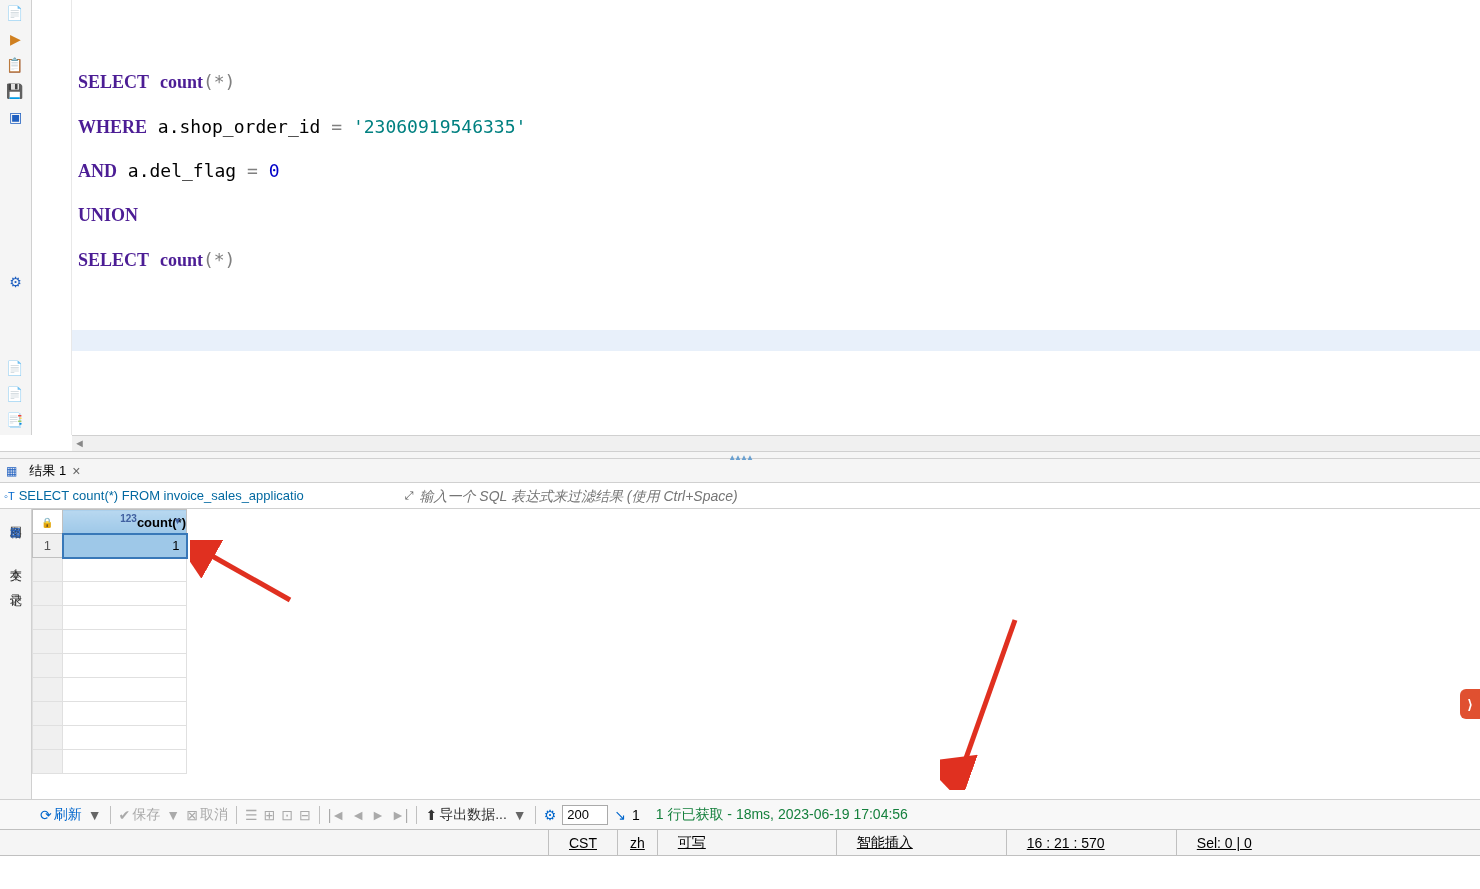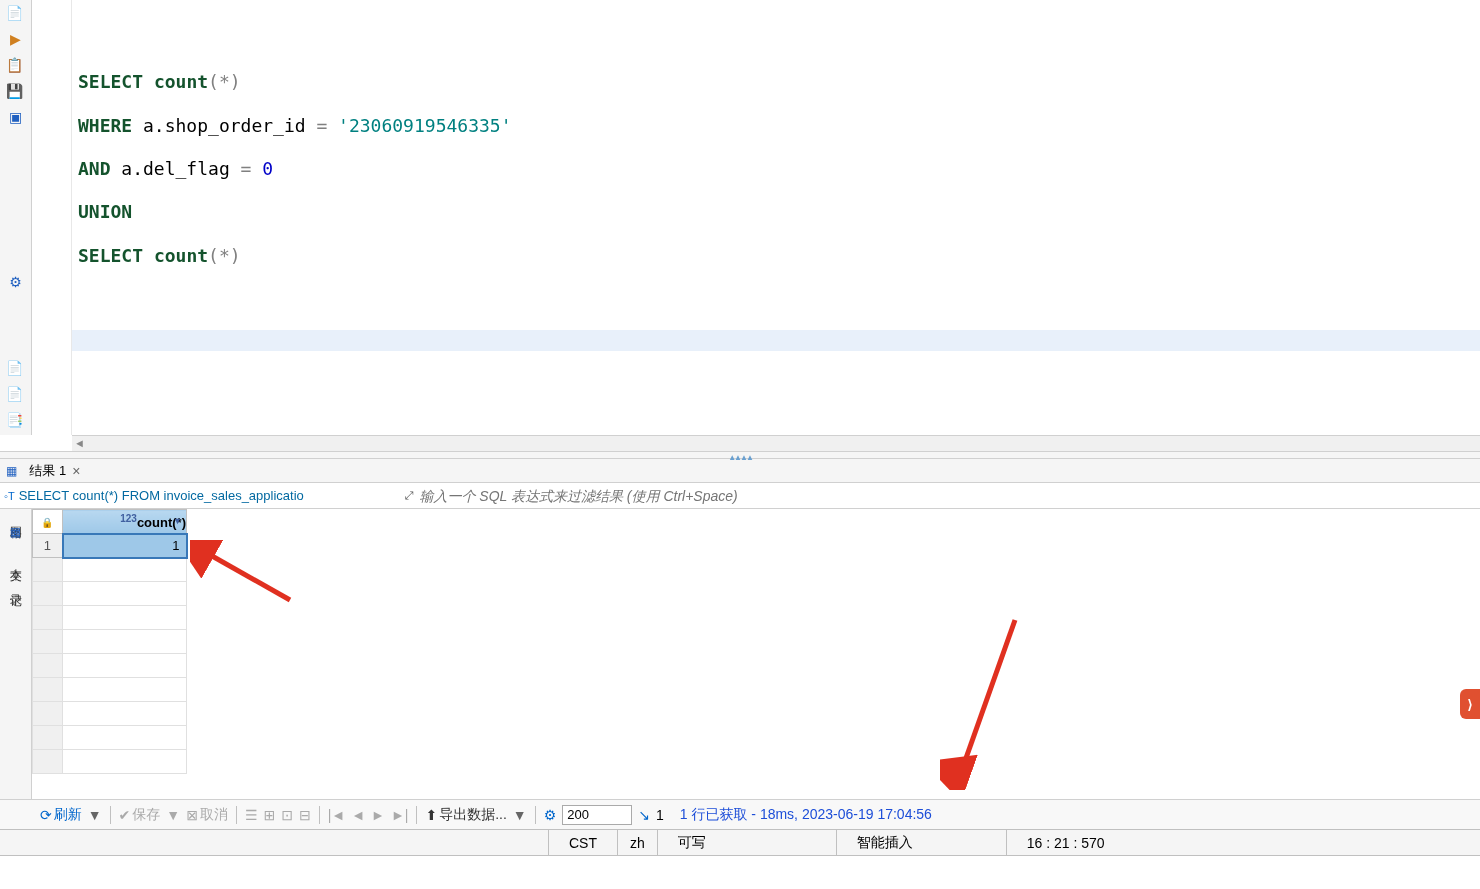--- a/index.html
+++ b/index.html
@@ -2,21 +2,21 @@
 <html><head>
 <meta charset="utf-8">
 <style>
 * { margin: 0; padding: 0; box-sizing: border-box; }
 body { font-family: "Segoe UI", Tahoma, sans-serif; font-size: 13px; background: #fff; width: 1480px; height: 889px; overflow: hidden; position: relative; }
 .app { display: flex; height: 435px; }
 .leftbar { width: 32px; background: #f5f5f5; border-right: 1px solid #d0d0d0; display: flex; flex-direction: column; align-items: center; padding-top: 4px; gap: 8px; }
 .leftbar .ico { width: 18px; height: 18px; display: flex; align-items: center; justify-content: center; font-size: 14px; cursor: pointer; }
 .gutter { width: 40px; background: #fff; border-right: 1px solid #e8e8e8; }
 .editor { flex: 1; padding: 6px 0 0 6px; font-family: Consolas, monospace; font-size: 18px; line-height: 21.7px; white-space: pre; overflow: hidden; position: relative; }
-.kw { color: #14532d; font-weight: bold; }
+.kw { color: #4c1d95; font-weight: bold; font-family: Liberation Serif, serif; }
 .num { color: #0000C8; }
 .str { color: #008080; }
 .id { color: #000; }
 .op { color: #808080; }
 .hscroll { height: 16px; background: #f0f0f0; border-top: 1px solid #d0d0d0; margin-left: 72px; position: relative; }
 .hscroll .arrow { position: absolute; left: 2px; top: 1px; color: #888; font-size: 11px; }
 .splitter { height: 8px; background: #f5f5f5; border-top: 1px solid #d0d0d0; border-bottom: 1px solid #d0d0d0; position: relative; }
 .splitter .grip { position: absolute; left: 50%; transform: translateX(-50%); top: 1px; color: #6aa0d0; font-size: 8px; letter-spacing: -2px; }
 .tabrow { height: 24px; background: #f5f5f5; border-bottom: 1px solid #d0d0d0; display: flex; align-items: center; padding-left: 6px; }
 .tabrow .tico { color: #2060c0; margin-right: 4px; font-size: 12px; }
@@ -42,24 +42,24 @@
 .grid .rownum { width: 30px; background: #f0f0f0; text-align: center; color: #555; }
 .grid .cell { width: 124px; background: #9ec8e8; text-align: right; padding-right: 6px; color: #000; border: 2px solid #3878b8; }
 .grid .emptyrow td { height: 24px; border: 1px solid #e0e0e0; }
 .grid .emptyrow .rownum { background: #f0f0f0; }
 .rightedge { position: absolute; right: 0; top: 180px; width: 20px; height: 30px; background: #e05030; border-radius: 6px 0 0 6px; display: flex; align-items: center; justify-content: center; color: #fff; font-weight: bold; }
 .toolbar2 { height: 30px; border-top: 1px solid #d0d0d0; background: #f8f8f8; display: flex; align-items: center; padding: 0 6px; gap: 6px; font-size: 14px; }
 .toolbar2 .sep { width: 1px; height: 18px; background: #c0c0c0; margin: 0 2px; }
 .toolbar2 .btn { display: flex; align-items: center; gap: 2px; cursor: pointer; color: #333; }
 .toolbar2 .dis { color: #aaa; }
 .toolbar2 .blue { color: #0066cc; }
-.toolbar2 .input { width: 70px; height: 20px; border: 1px solid #aaa; padding: 0 4px; font-size: 13px; }
-.toolbar2 .status { color: #1d4ed8; margin-left: 10px; }
+.toolbar2 .input { width: 46px; height: 20px; border: 1px solid #aaa; padding: 0 4px; font-size: 13px; }
+.toolbar2 .status { color: #15803d; margin-left: 10px; }
 .statusbar { height: 26px; border-top: 1px solid #c0c0c0; background: #f5f5f5; display: flex; align-items: center; font-size: 14px; }
-.statusbar .cell2 { border-left: 1px solid #c0c0c0; padding: 0 20px; height: 100%; display: flex; align-items: center; }
+.statusbar .cell2 { border-left: 1px solid #c0c0c0; padding: 0 20px; height: 100%; display: flex; align-items: center; text-decoration: underline; }
 .bottom { height: 40px; border-top: 1px solid #c0c0c0; background: #fff; }
 .arrow-red { position: absolute; pointer-events: none; }
 .cursor-line { position: absolute; left: 0; right: 0; height: 21px; background: #e8f0fa; z-index: -1; }
 </style>
 </head>
 <body>
 
 <div class="app">
   <div class="leftbar">
     <span class="ico" style="color:#2060c0">📄</span>
@@ -209,20 +209,21 @@
 </div>
 
 <div class="statusbar">
   <div style="flex:0 0 548px"></div>
   <div class="cell2">CST</div>
   <div class="cell2" style="padding:0 12px">zh</div>
   <div class="cell2">可写</div>
   <div style="flex:0 0 110px;border-left:1px solid #c0c0c0"></div>
   <div class="cell2" style="flex:0 0 170px">智能插入</div>
   <div class="cell2" style="flex:0 0 170px">16 : 21 : 570</div>
+  <div class="cell2" style="flex:1">Sel: 0 | 0</div>
 </div>
 
 <div class="bottom"></div>
 
 <svg class="arrow-red" style="left:190px;top:540px" width="110" height="70">
   <defs>
       <marker id="ah1" markerWidth="10" markerHeight="10" refX="2" refY="5" orient="auto">
         <polygon points="0,0 10,5 0,10" fill="#e03020"></polygon>
       </marker>
     </defs>

